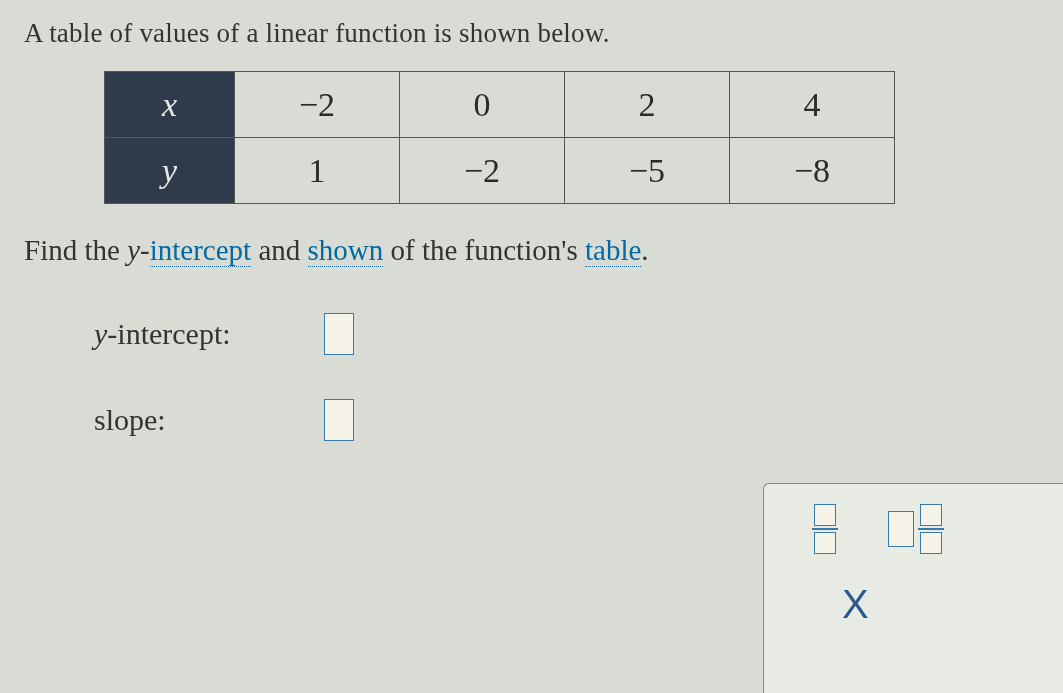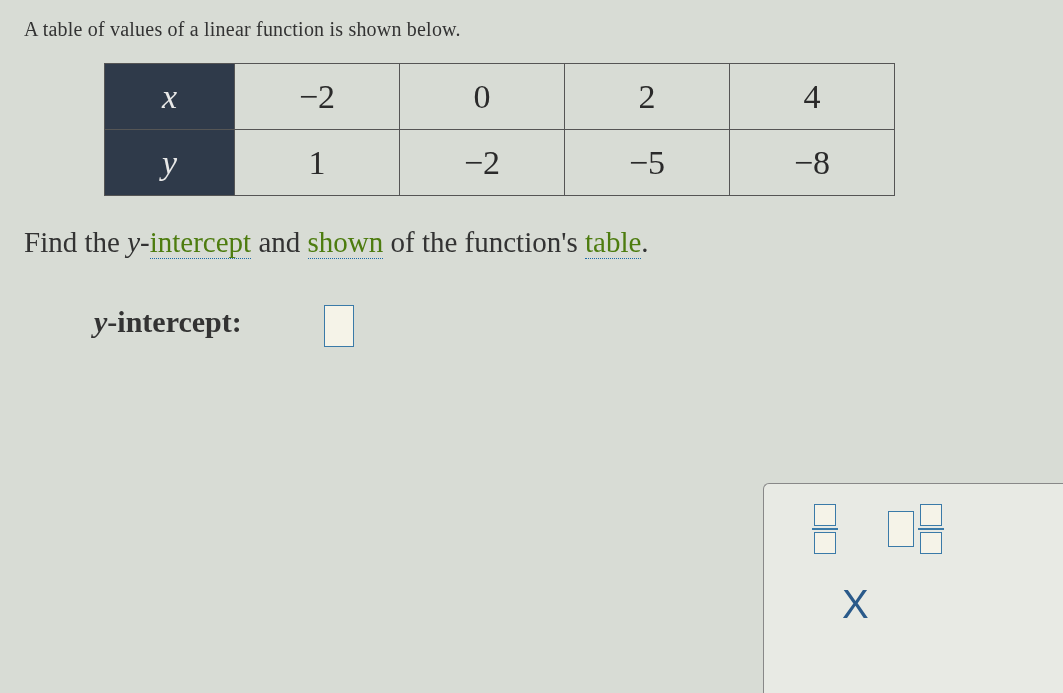--- a/index.html
+++ b/index.html
@@ -6,21 +6,21 @@
     body {
       font-family: Georgia, 'Times New Roman', serif;
       background: #d8dcd5;
       width: 1063px;
       height: 693px;
       padding: 18px 24px;
       color: #2a2a2a;
       position: relative;
     }
     .prompt {
-      font-size: 20px;
+      font-size: 27px;
       color: #333;
       margin-bottom: 22px;
       letter-spacing: 0.2px;
     }
     .table-wrap {
       margin-left: 80px;
       margin-bottom: 30px;
     }
     table {
       border-collapse: collapse;
@@ -41,32 +41,31 @@
       width: 130px;
       font-family: 'Times New Roman', serif;
     }
     .question {
       font-size: 29px;
       color: #333;
       margin-top: 24px;
       margin-bottom: 46px;
     }
     .term {
-      color: #4d7c0f;
+      color: #0369a1;
       border-bottom: 1px dotted #1a6aa8;
       cursor: help;
     }
     .answers {
       margin-left: 70px;
     }
     .ans-row {
       display: flex;
-      align-items: flex-start;
+      align-items: center;
       margin-bottom: 44px;
-      font-weight: bold;
     }
     .ans-label {
       font-size: 30px;
       color: #333;
       width: 230px;
     }
     .ital { font-style: italic; font-family: 'Times New Roman', serif; }
     .input-box {
       width: 30px;
       height: 42px;
@@ -166,20 +165,24 @@
   <span>Find the </span><span class="ital">y</span><span>-</span><span class="term">intercept</span><span> and </span><span class="term">shown</span><span> of the function's </span><span class="term">table</span><span>.</span>
 </div>
 
 <div class="answers">
   <div class="ans-row">
     <div class="ans-label">
       <span class="ital">y</span><span>-intercept:</span>
     </div>
     <span class="input-box"></span>
   </div>
+  <div class="ans-row">
+    <div class="ans-label">slope:</div>
+    <span class="input-box"></span>
+  </div>
 </div>
 
 <div class="palette">
   <div class="palette-row">
     <span class="frac-btn">
       <span class="frac-box"></span>
       <span class="frac-line"></span>
       <span class="frac-box"></span>
     </span>
     <span class="mixed-btn">

